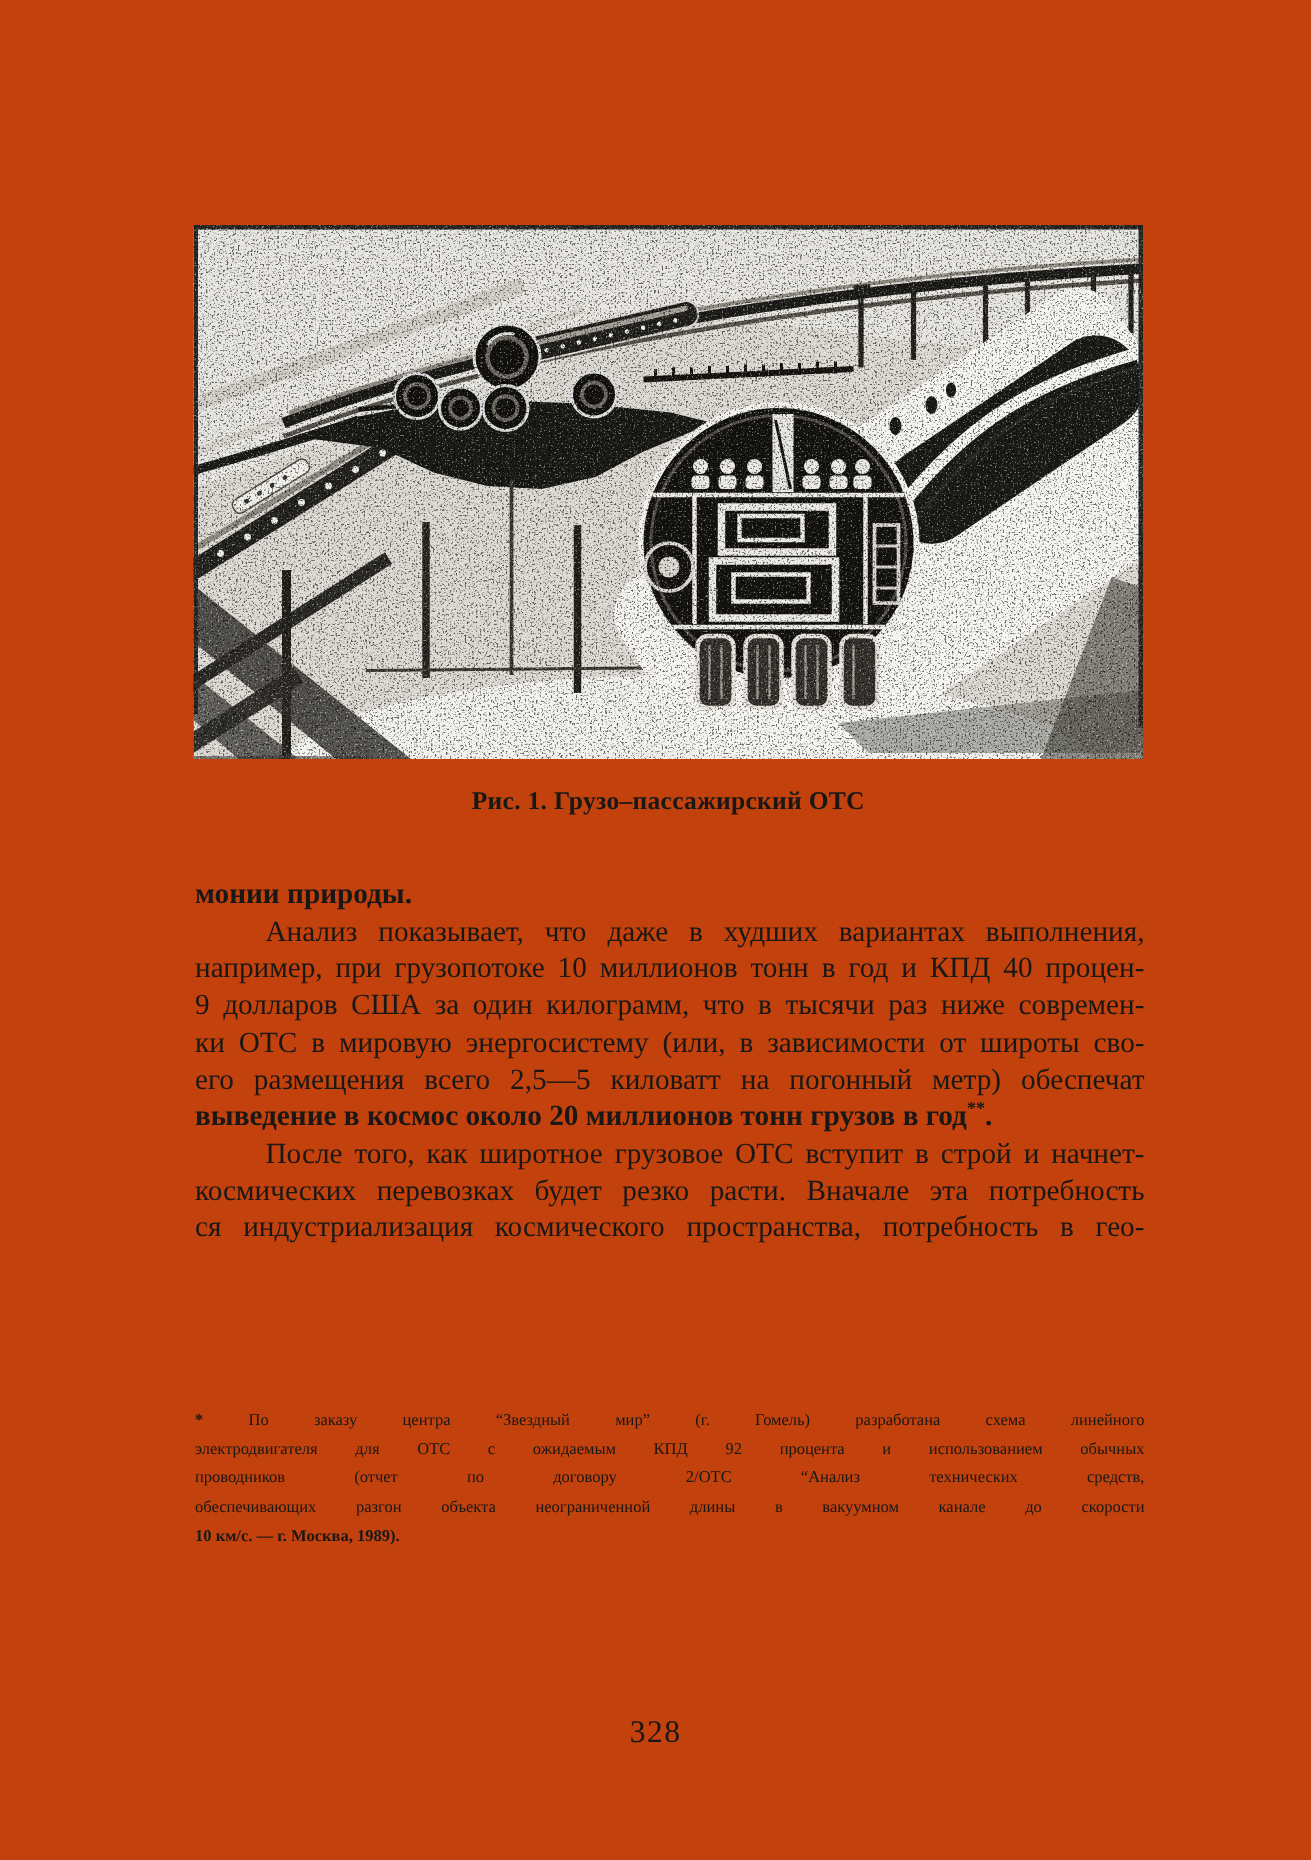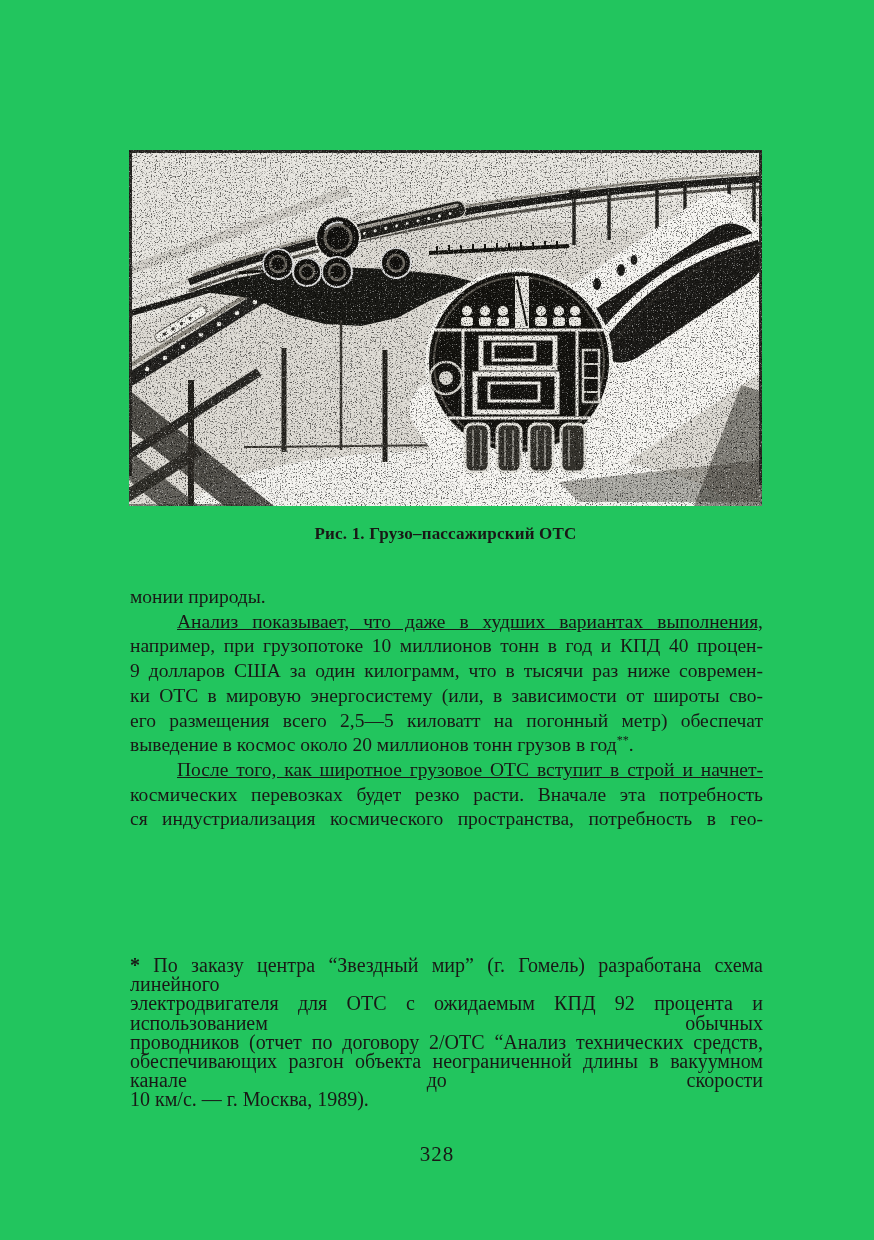--- a/index.html
+++ b/index.html
@@ -1,37 +1,37 @@
 <!DOCTYPE html>
 <html><head>
 <meta charset="utf-8">
 <style>
   html,body{margin:0;padding:0;background:#ffffff;}
   .page{
-    position:relative;width:874px;height:1240px;background:#22c55e;
+    position:relative;width:874px;height:1240px;background:#c2410c;
     font-family:"Liberation Serif", serif;color:#191816;overflow:hidden;
   }
   .figure{position:absolute;left:129px;top:150px;width:633px;height:356px;}
   .figure svg{display:block;}
   .caption{
     position:absolute;left:129px;top:524px;width:633px;
     text-align:center;font-size:17px;font-weight:bold;letter-spacing:.2px;
   }
   .bodytext{
     position:absolute;left:130px;top:585px;width:633px;
     font-size:19.5px;line-height:24.7px;
   }
   .footnotes{
     position:absolute;left:130px;top:938px;width:633px;
-    font-size:20px;line-height:19.2px;margin-top:18px;
+    font-size:11px;line-height:19.2px;
   }
   .footnotes .para{margin-bottom:7px;}
   .tline{text-align:justify;text-align-last:justify;white-space:normal;}
-  .tline.pend{text-align-last:left;}
-  .para.indent .tline:first-child{text-indent:47px;text-decoration:underline;}
+  .tline.pend{text-align-last:left;font-weight:bold;}
+  .para.indent .tline:first-child{text-indent:47px;}
   .tline sup{font-size:62%;line-height:0;vertical-align:super;}
   .pagenum{
     position:absolute;left:0;top:1142px;width:874px;text-align:center;
     font-size:21px;letter-spacing:1px;
   }
 </style>
 </head>
 <body>
 
 <div class="page">

